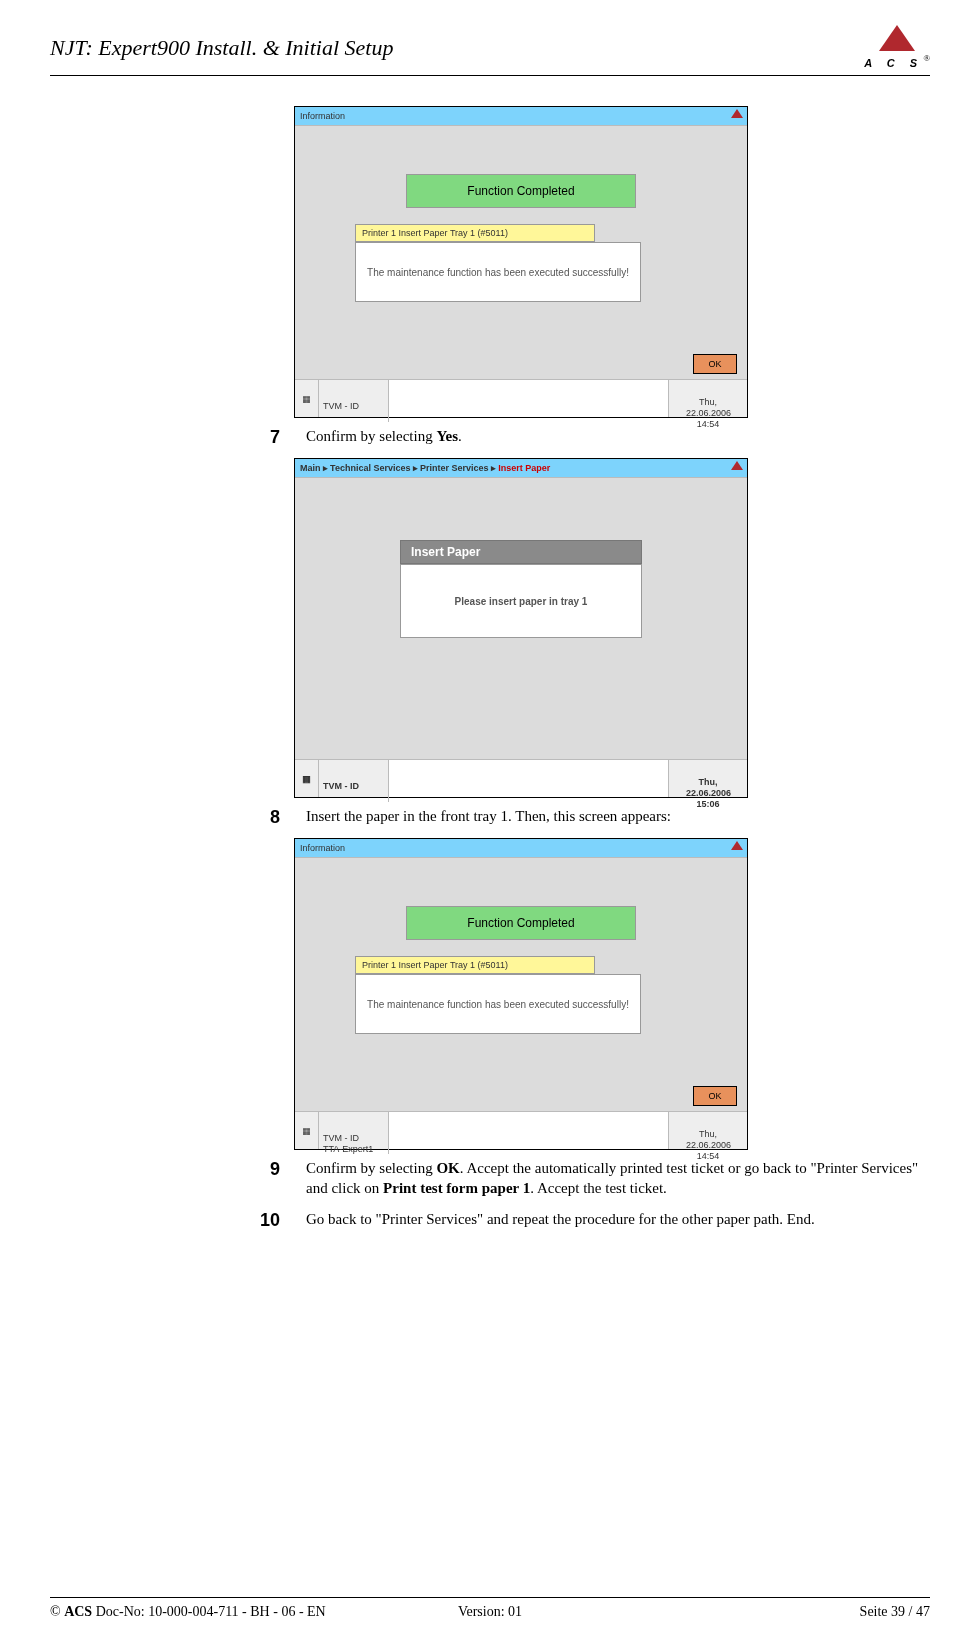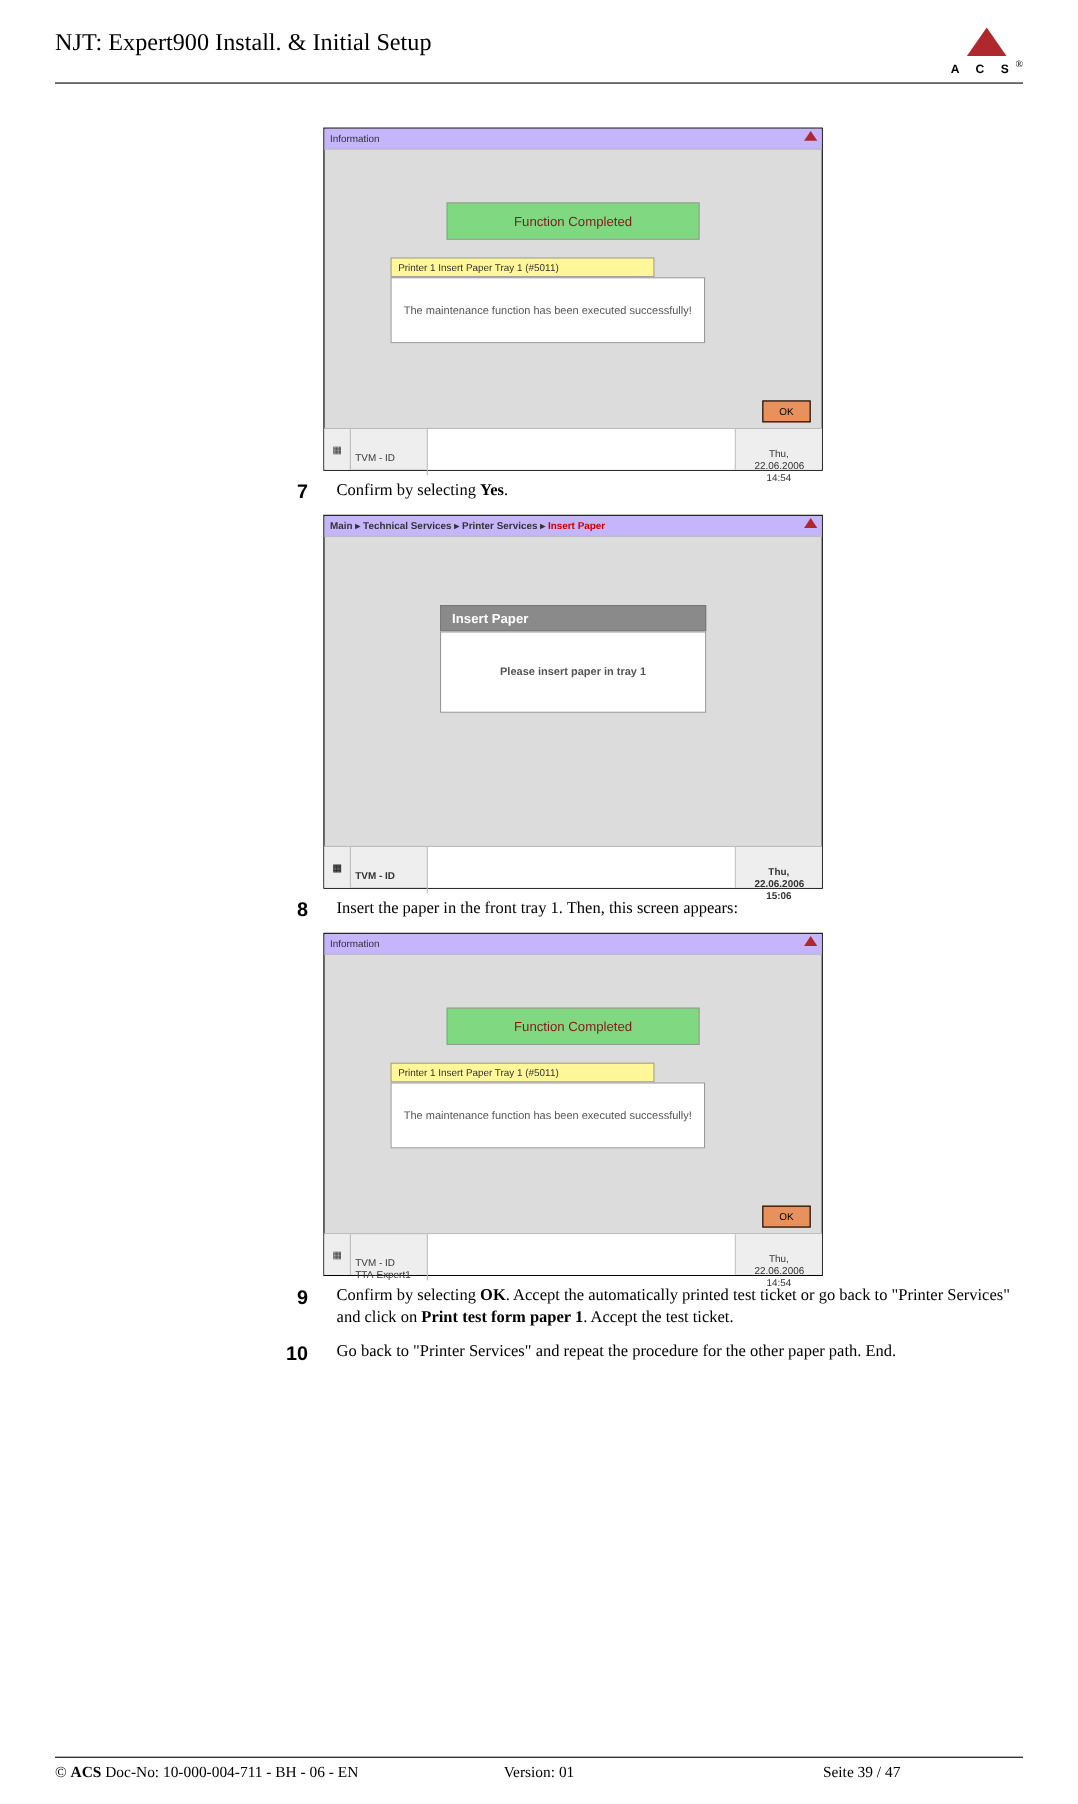--- a/index.html
+++ b/index.html
@@ -15,24 +15,25 @@
     width: 980px;
     height: 1640px;
     padding: 25px 50px 20px 50px;
     position: relative;
     display: flex;
     flex-direction: column;
   }
   .header {
     display: flex;
     justify-content: space-between;
-    align-items: flex-start;
+    align-items: center;
     border-bottom: 1.5px solid #000;
     padding-bottom: 4px;
-    margin-bottom: 40px;
+    margin-bottom: 30px;
+    font-style: italic;
   }
   .header-title {
     font-size: 22px;
   }
   .logo {
     text-align: center;
   }
   .logo-triangle {
     width: 0; height: 0;
     border-left: 18px solid transparent;
@@ -81,21 +82,21 @@
     margin-left: 44px;
     border: 1px solid #000;
     background: #dcdcdc;
     font-family: Arial, sans-serif;
     position: relative;
     display: flex;
     flex-direction: column;
   }
   .ss-topbar {
     height: 19px;
-    background: #c4b5fd;
+    background: #7dd3fc;
     border-bottom: 1px solid #bbb;
     font-size: 9px;
     color: #333;
     padding-left: 5px;
     display: flex;
     align-items: center;
     position: relative;
   }
   .ss-topbar .tri {
     position: absolute;
@@ -108,21 +109,21 @@
   .ss-body {
     flex: 1;
     position: relative;
   }
   .green-banner {
     position: absolute;
     left: 50%; transform: translateX(-50%);
     width: 230px;
     height: 34px;
     background: #80d980;
-    color: #7f1d1d;
+    color: #000000;
     font-size: 12px;
     display: flex;
     align-items: center;
     justify-content: center;
     border: 1px solid #999;
   }
   .yellow-bar {
     position: absolute;
     left: 60px;
     width: 240px;
@@ -213,21 +214,21 @@
   .bc-red { color: #c00; }
   .footer {
     border-top: 1.5px solid #000;
     padding-top: 6px;
     display: flex;
     font-size: 14px;
     font-family: "Times New Roman", serif;
   }
   .footer-left { flex: 1; }
   .footer-center { flex: 1; text-align: center; }
-  .footer-right { flex: 1; text-align: center; }
+  .footer-right { flex: 1; text-align: right; }
 </style>
 </head>
 <body>
 
 <div class="page">
 
   <div class="header">
     <div class="header-title">NJT: Expert900 Install. &amp; Initial Setup</div>
     <div class="logo">
       <div class="logo-triangle"></div>

